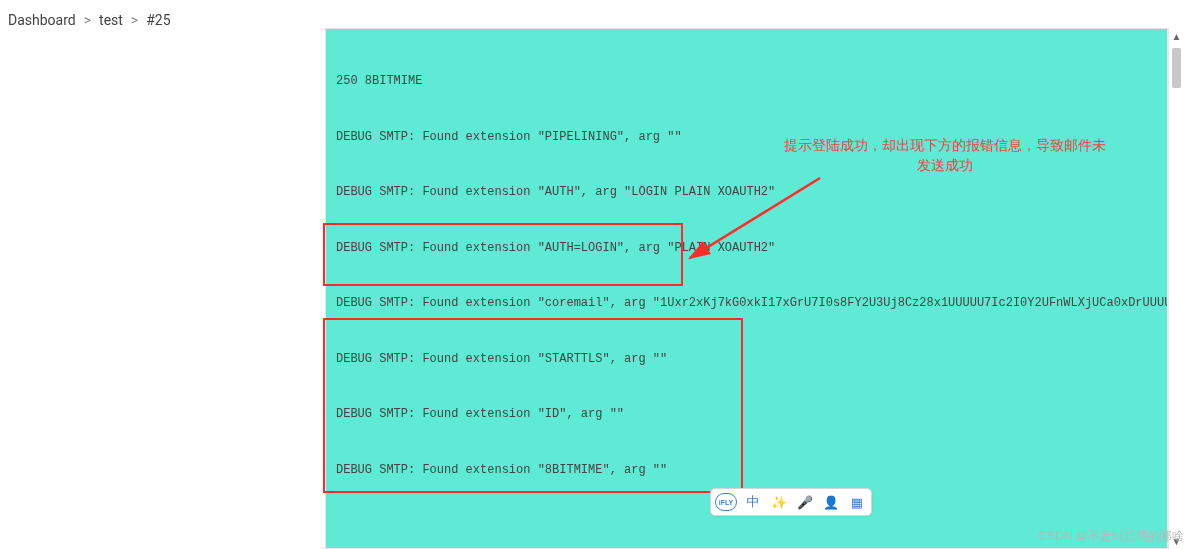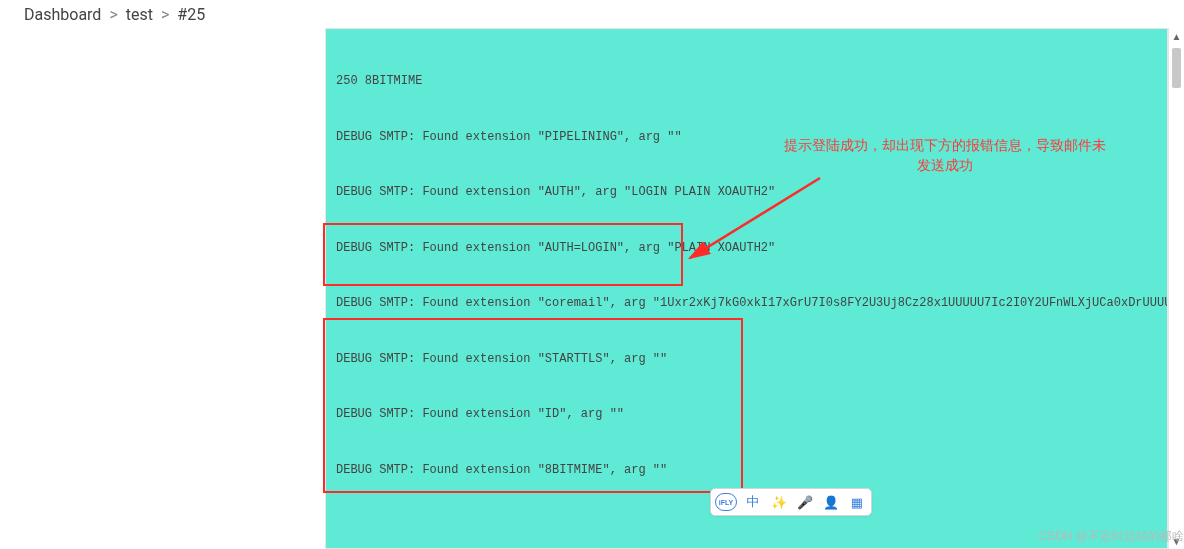--- a/index.html
+++ b/index.html
@@ -7,23 +7,23 @@
       font-family: -apple-system, "Segoe UI", Roboto, sans-serif;
       background: #fff;
       width: 1184px;
       height: 549px;
       position: relative;
       overflow: hidden;
     }
     .breadcrumb-bar {
       height: 28px;
       display: flex;
-      align-items: center;
-      padding: 0 24px;
-      font-size: 16px;
+      align-items: flex-end;
+      padding: 0 8px;
+      font-size: 14px;
       color: #444;
     }
     .breadcrumb-bar .sep {
       margin: 0 8px;
       color: #888;
     }
     .main-area {
       position: relative;
       width: 100%;
       height: calc(100% - 28px);

